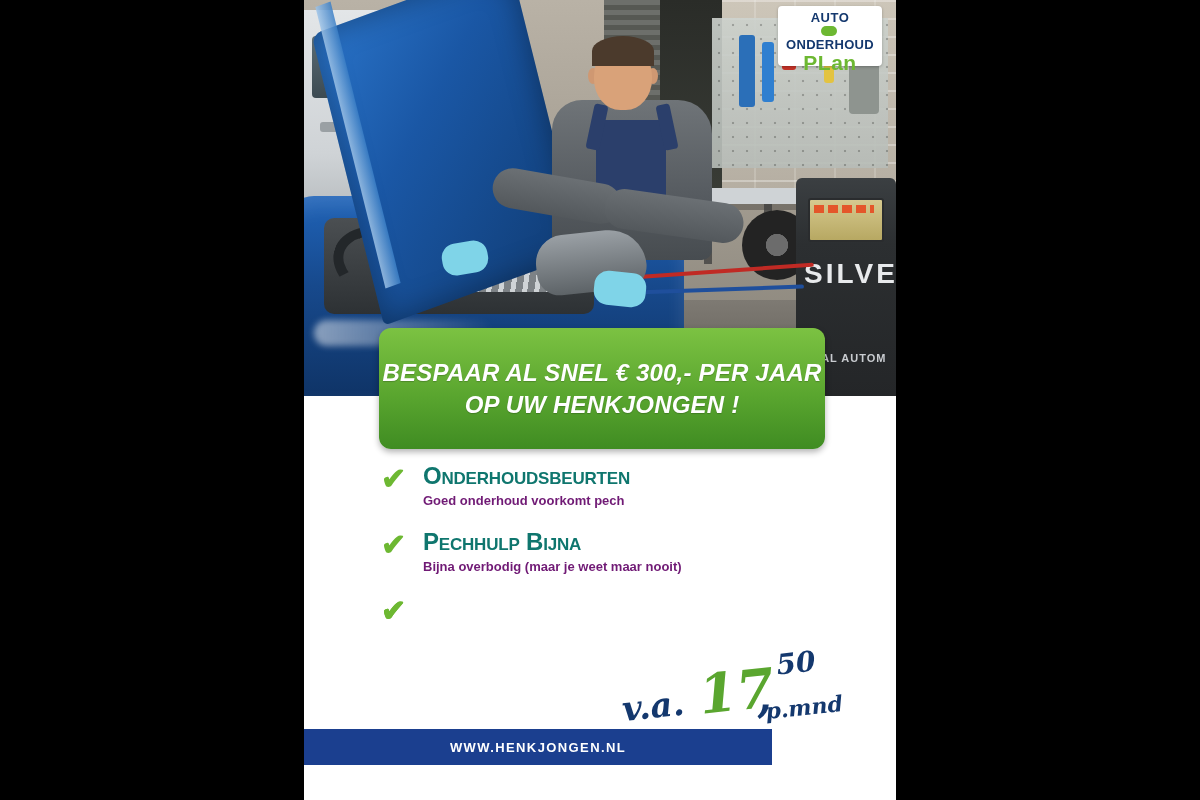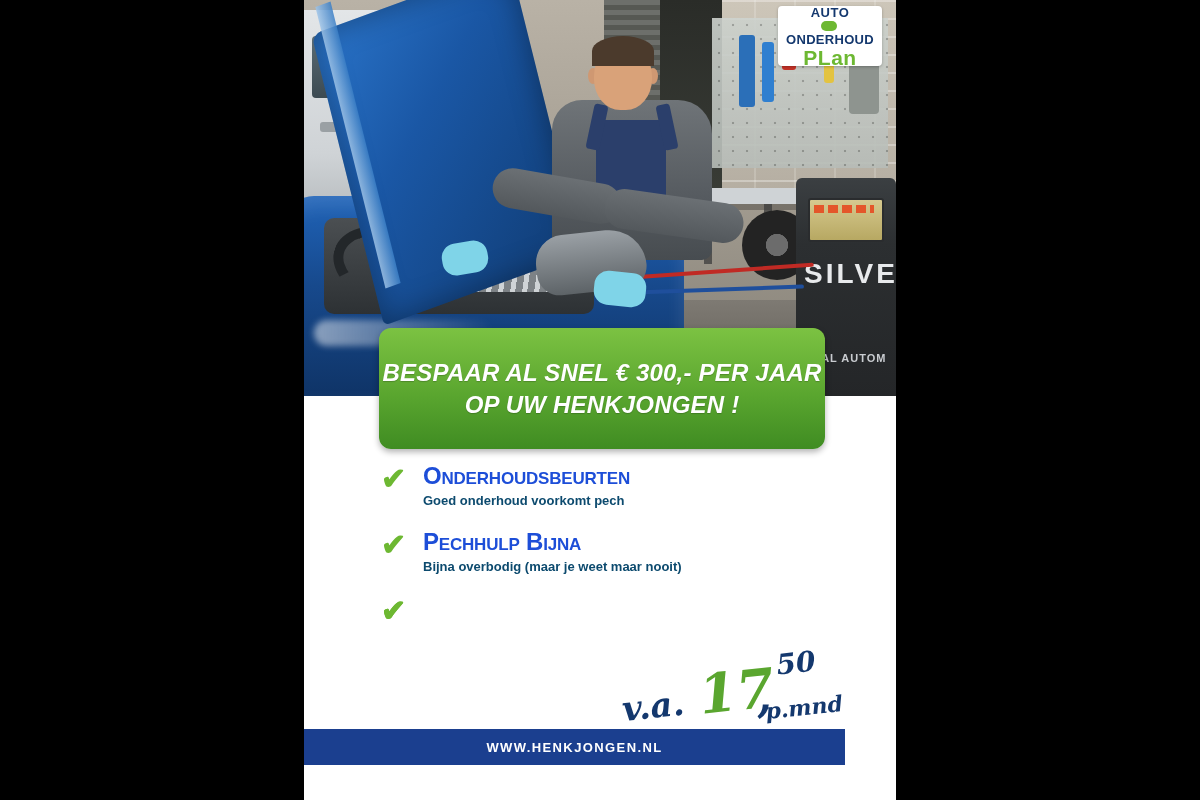--- a/index.html
+++ b/index.html
@@ -284,20 +284,21 @@
   #logo {
     position: absolute;
     right: 14px;
     top: 6px;
     width: 104px;
     height: 60px;
     background: #ffffff;
     border-radius: 4px;
     box-shadow: 0 1px 3px rgba(0,0,0,.25);
     text-align: center;
+    padding-top: 5px;
     box-sizing: border-box;
   }
   #logo .l1 {
     font-size: 13px; font-weight: bold; color: #14386e; letter-spacing: .5px; line-height: 13px;
   }
   #logo .l2 {
     font-size: 13px; font-weight: bold; color: #14386e; letter-spacing: .3px; line-height: 14px;
   }
   #logo .l3 {
     font-size: 21px; font-weight: bold; color: #6db832; line-height: 22px; letter-spacing: .5px;
@@ -349,31 +350,31 @@
   .tick {
     position: absolute;
     left: 2px;
     top: 4px;
     color: #6db832;
     font-size: 30px;
     line-height: 26px;
     font-weight: bold;
   }
   .feat-title {
-    color: #1d4ed8;
+    color: #0f766e;
     font-size: 24px;
     font-weight: bold;
     line-height: 28px;
     letter-spacing: -.2px;
   }
   .feat-title.small-caps {
     font-variant: small-caps;
   }
   .feat-sub {
-    color: #0c4a6e;
+    color: #701a75;
     font-size: 13px;
     font-weight: bold;
     line-height: 18px;
     margin-top: 2px;
   }
   .feat-title.script {
     font-family: "DejaVu Serif", serif;
     font-style: italic;
     font-weight: bold;
     font-size: 22px;
@@ -429,21 +430,21 @@
     font-weight: bold;
     font-family: "DejaVu Serif", serif;
     font-style: italic;
   }
 
   
   #footer {
     position: absolute;
     left: 0;
     bottom: 35px;
-    width: 541px;
+    width: 468px;
     height: 36px;
     background: #1b3f8f;
     display: flex;
     align-items: center;
     justify-content: center;
   }
   #footer .url {
     color: #ffffff;
     font-size: 13px;
     font-weight: bold;

